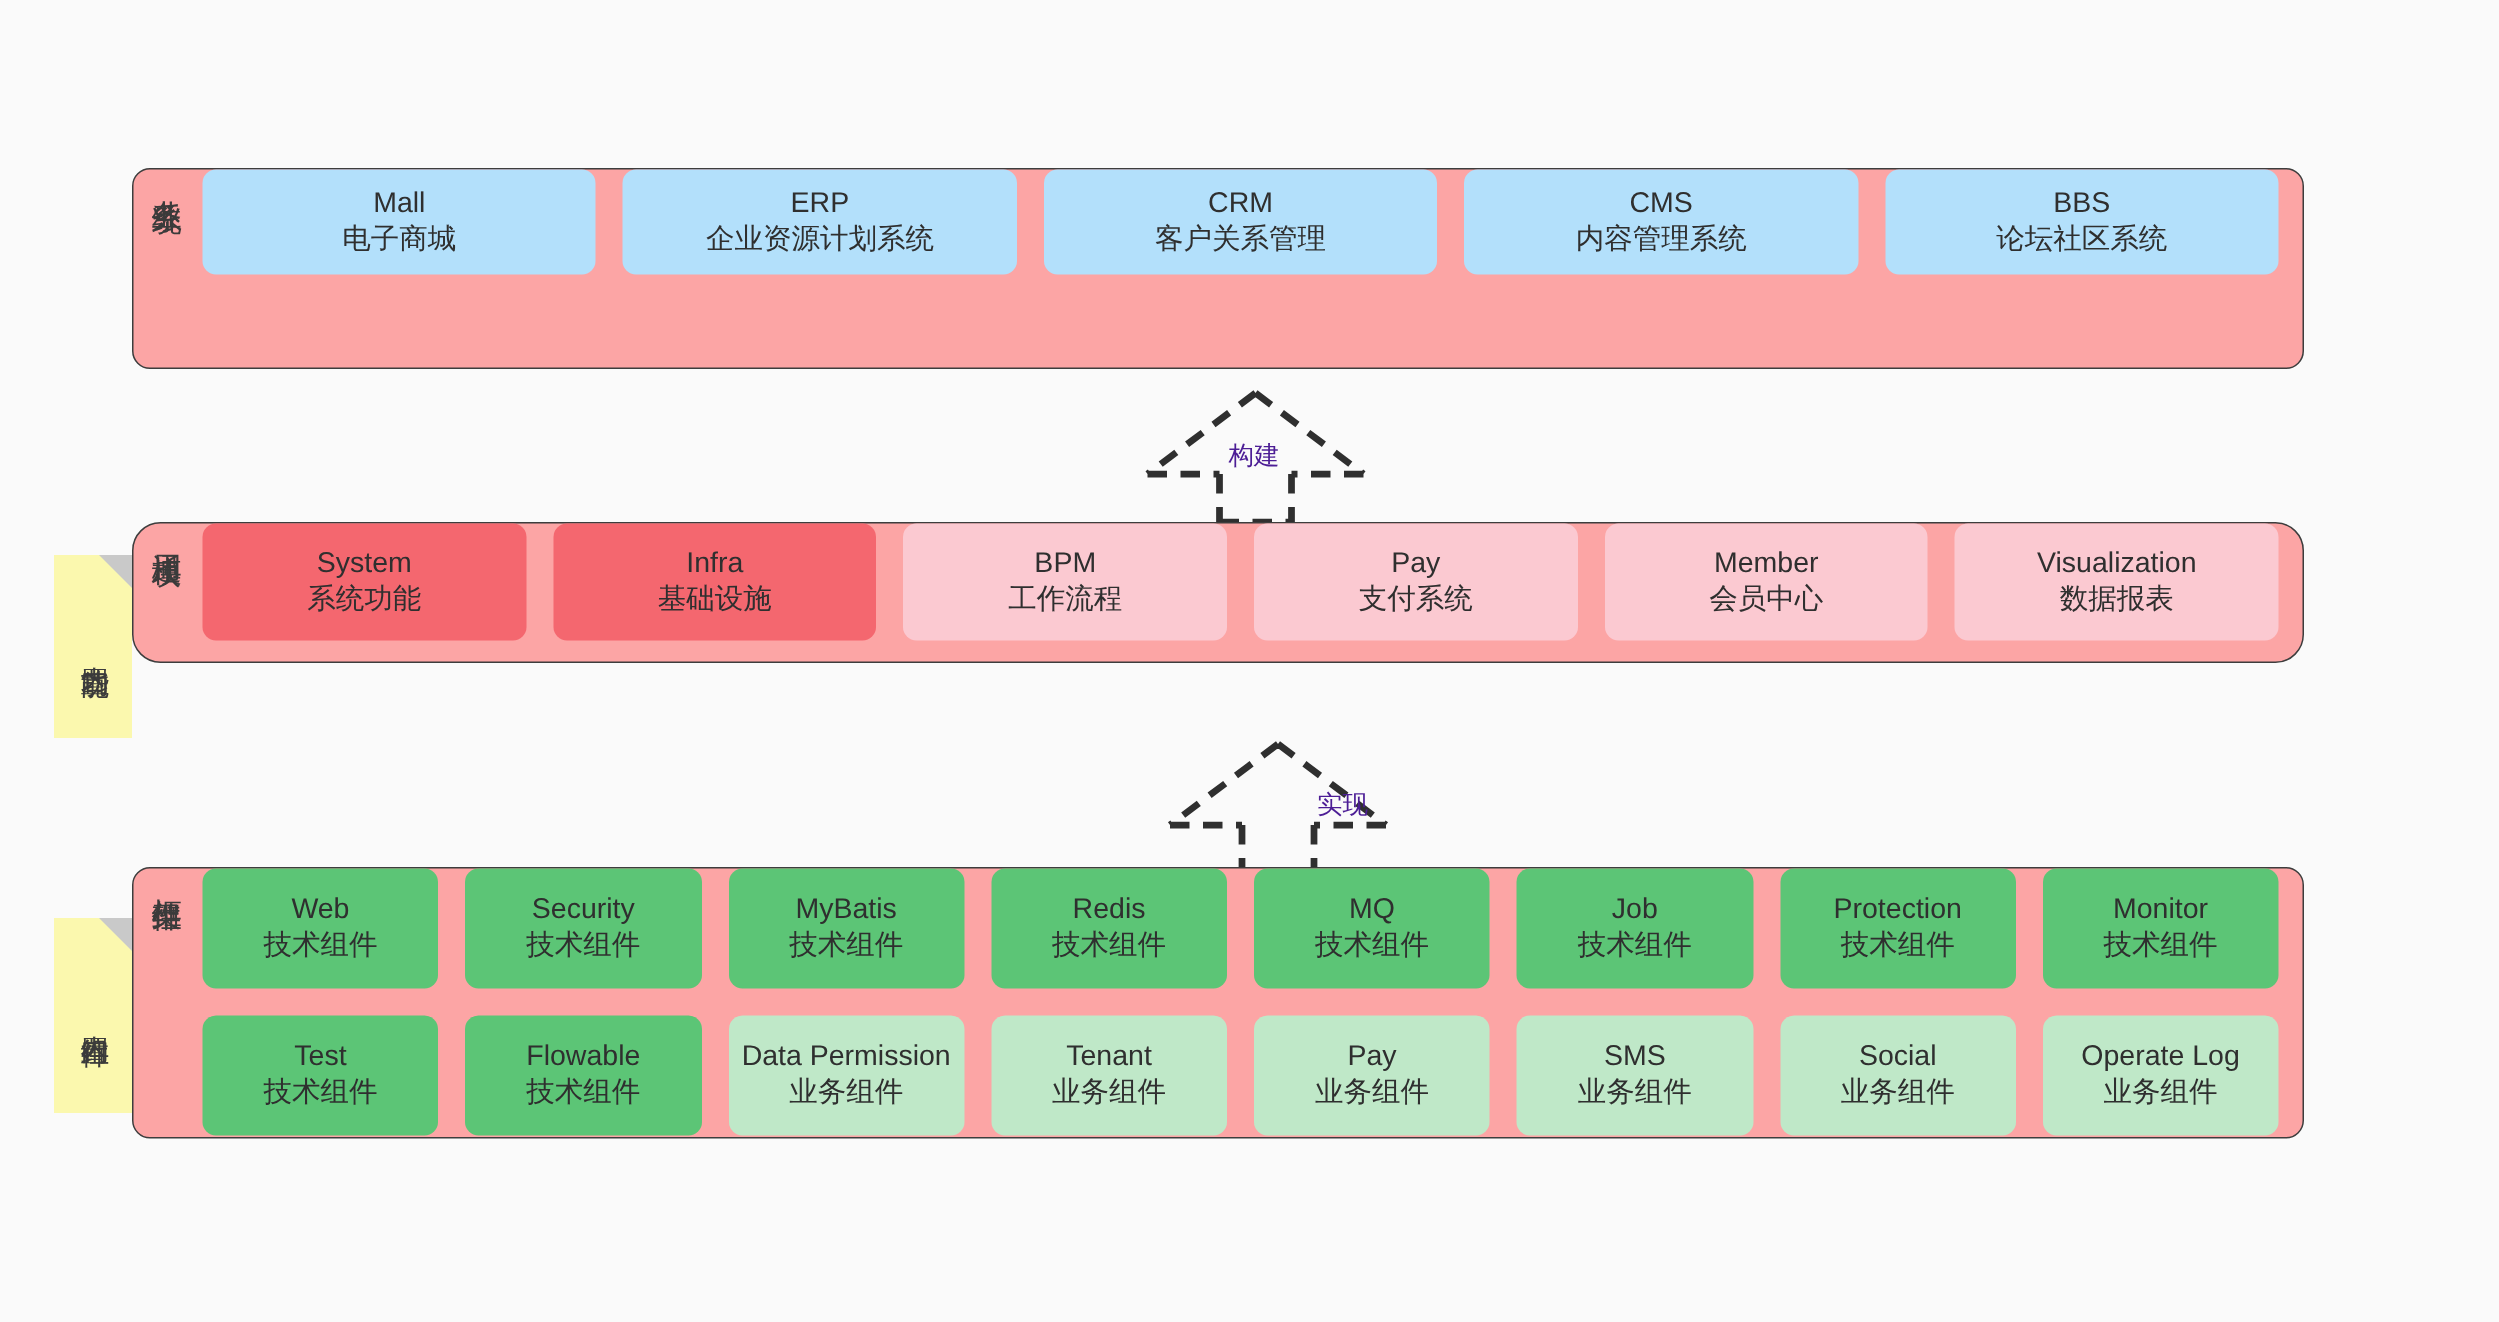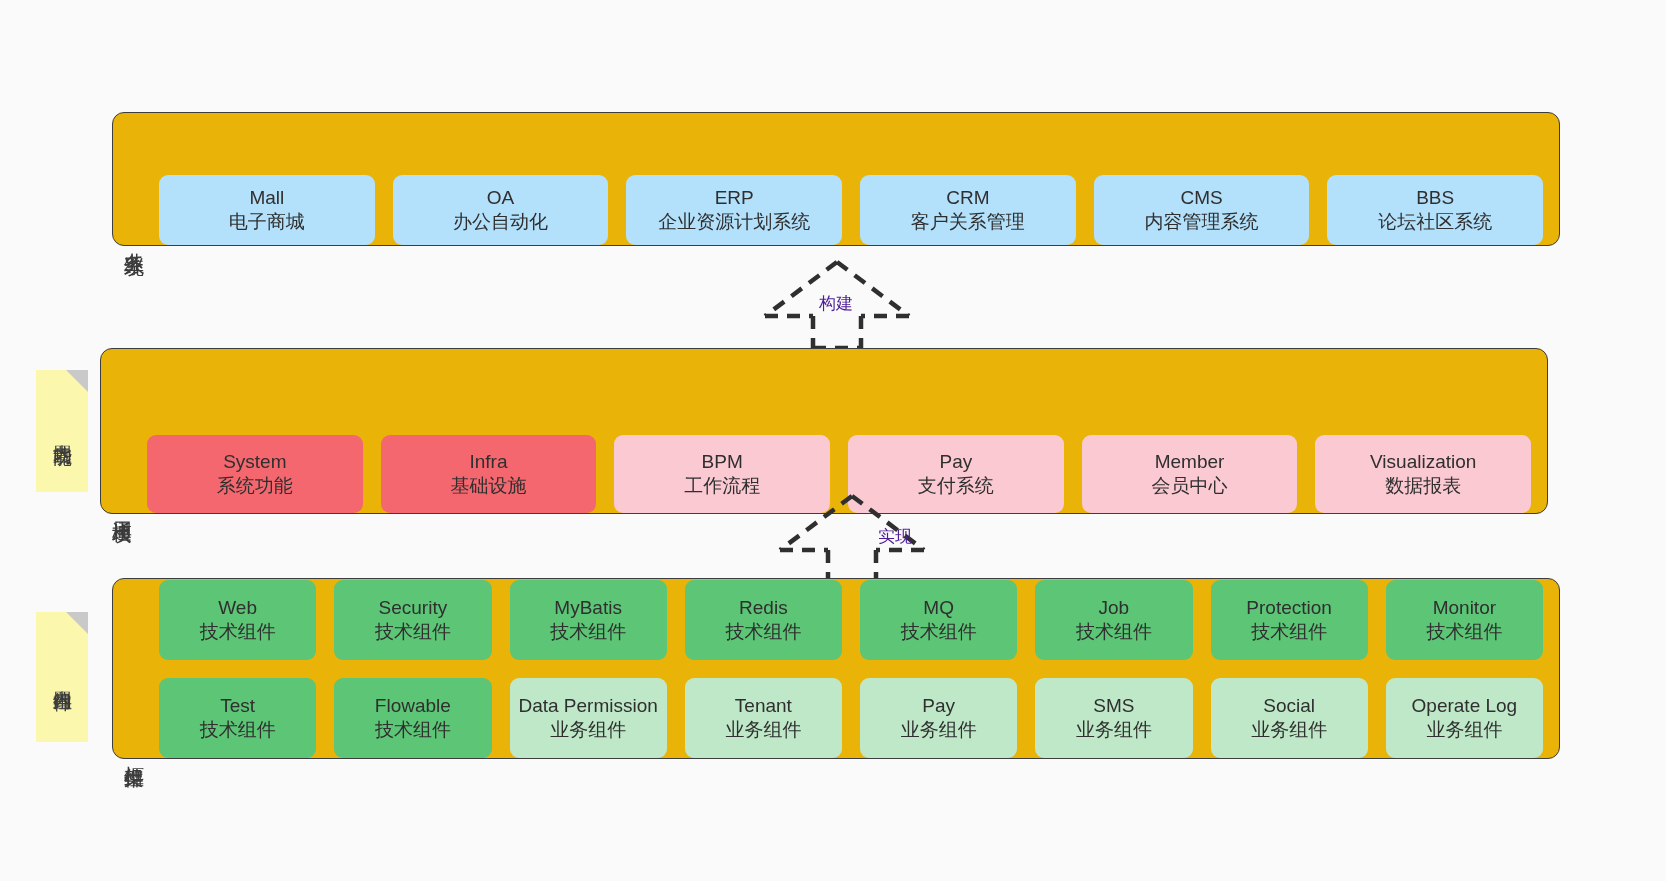--- a/index.html
+++ b/index.html
@@ -17,27 +17,26 @@
   }
   #canvas {
     position: relative;
     width: 1666px;
     height: 881px;
   }
 
   
   .layer {
     position: absolute;
-    background: #eab308;
+    background: #fca5a5;
     border: 1.6px solid #3d3d3d;
     border-radius: 12px;
     box-sizing: border-box;
     display: flex;
-    align-items: flex-end;
-    margin-left: 24px;
+    align-items: flex-start;
   }
   .layer-title {
     flex: 0 0 auto;
     width: 42px;
     display: flex;
     align-items: center;
     justify-content: center;
     font-size: 20px;
     line-height: 1.16;
     letter-spacing: 1px;
@@ -78,21 +77,21 @@
 
   
   .c-blue        { background: #b3e0fb; }
   .c-red         { background: #f4676f; }
   .c-pink        { background: #fbc9d1; }
   .c-green       { background: #5cc576; }
   .c-greenlight  { background: #bfe8c8; }
 
   
   #layer-business { left: 88px;  top: 112px; width: 1448px; height: 134px; }
-  #layer-common   { left: 76px;  top: 348px; width: 1448px; height: 166px; }
+  #layer-common   { left: 88px;  top: 348px; width: 1448px; height: 94px; border-radius: 19px; }
   #layer-frame    { left: 88px;  top: 578px; width: 1448px; height: 181px; }
 
   #layer-business .cell { height: 70px; }
   #layer-common .cell   { height: 78px; }
   #layer-frame .cell    { height: 80px; }
 
   
   .note {
     position: absolute;
     background: #fbf8ae;
@@ -148,24 +147,20 @@
 
   <div class="layer" id="layer-business">
     <div class="layer-title">业务系统</div>
     <div class="layer-body">
         <div class="row">
           <div class="cell c-blue">
             <span class="ln">Mall</span>
             <span class="ln">电子商城</span>
           </div>
           <div class="cell c-blue">
-            <span class="ln">OA</span>
-            <span class="ln">办公自动化</span>
-          </div>
-          <div class="cell c-blue">
             <span class="ln">ERP</span>
             <span class="ln">企业资源计划系统</span>
           </div>
           <div class="cell c-blue">
             <span class="ln">CRM</span>
             <span class="ln">客户关系管理</span>
           </div>
           <div class="cell c-blue">
             <span class="ln">CMS</span>
             <span class="ln">内容管理系统</span>

